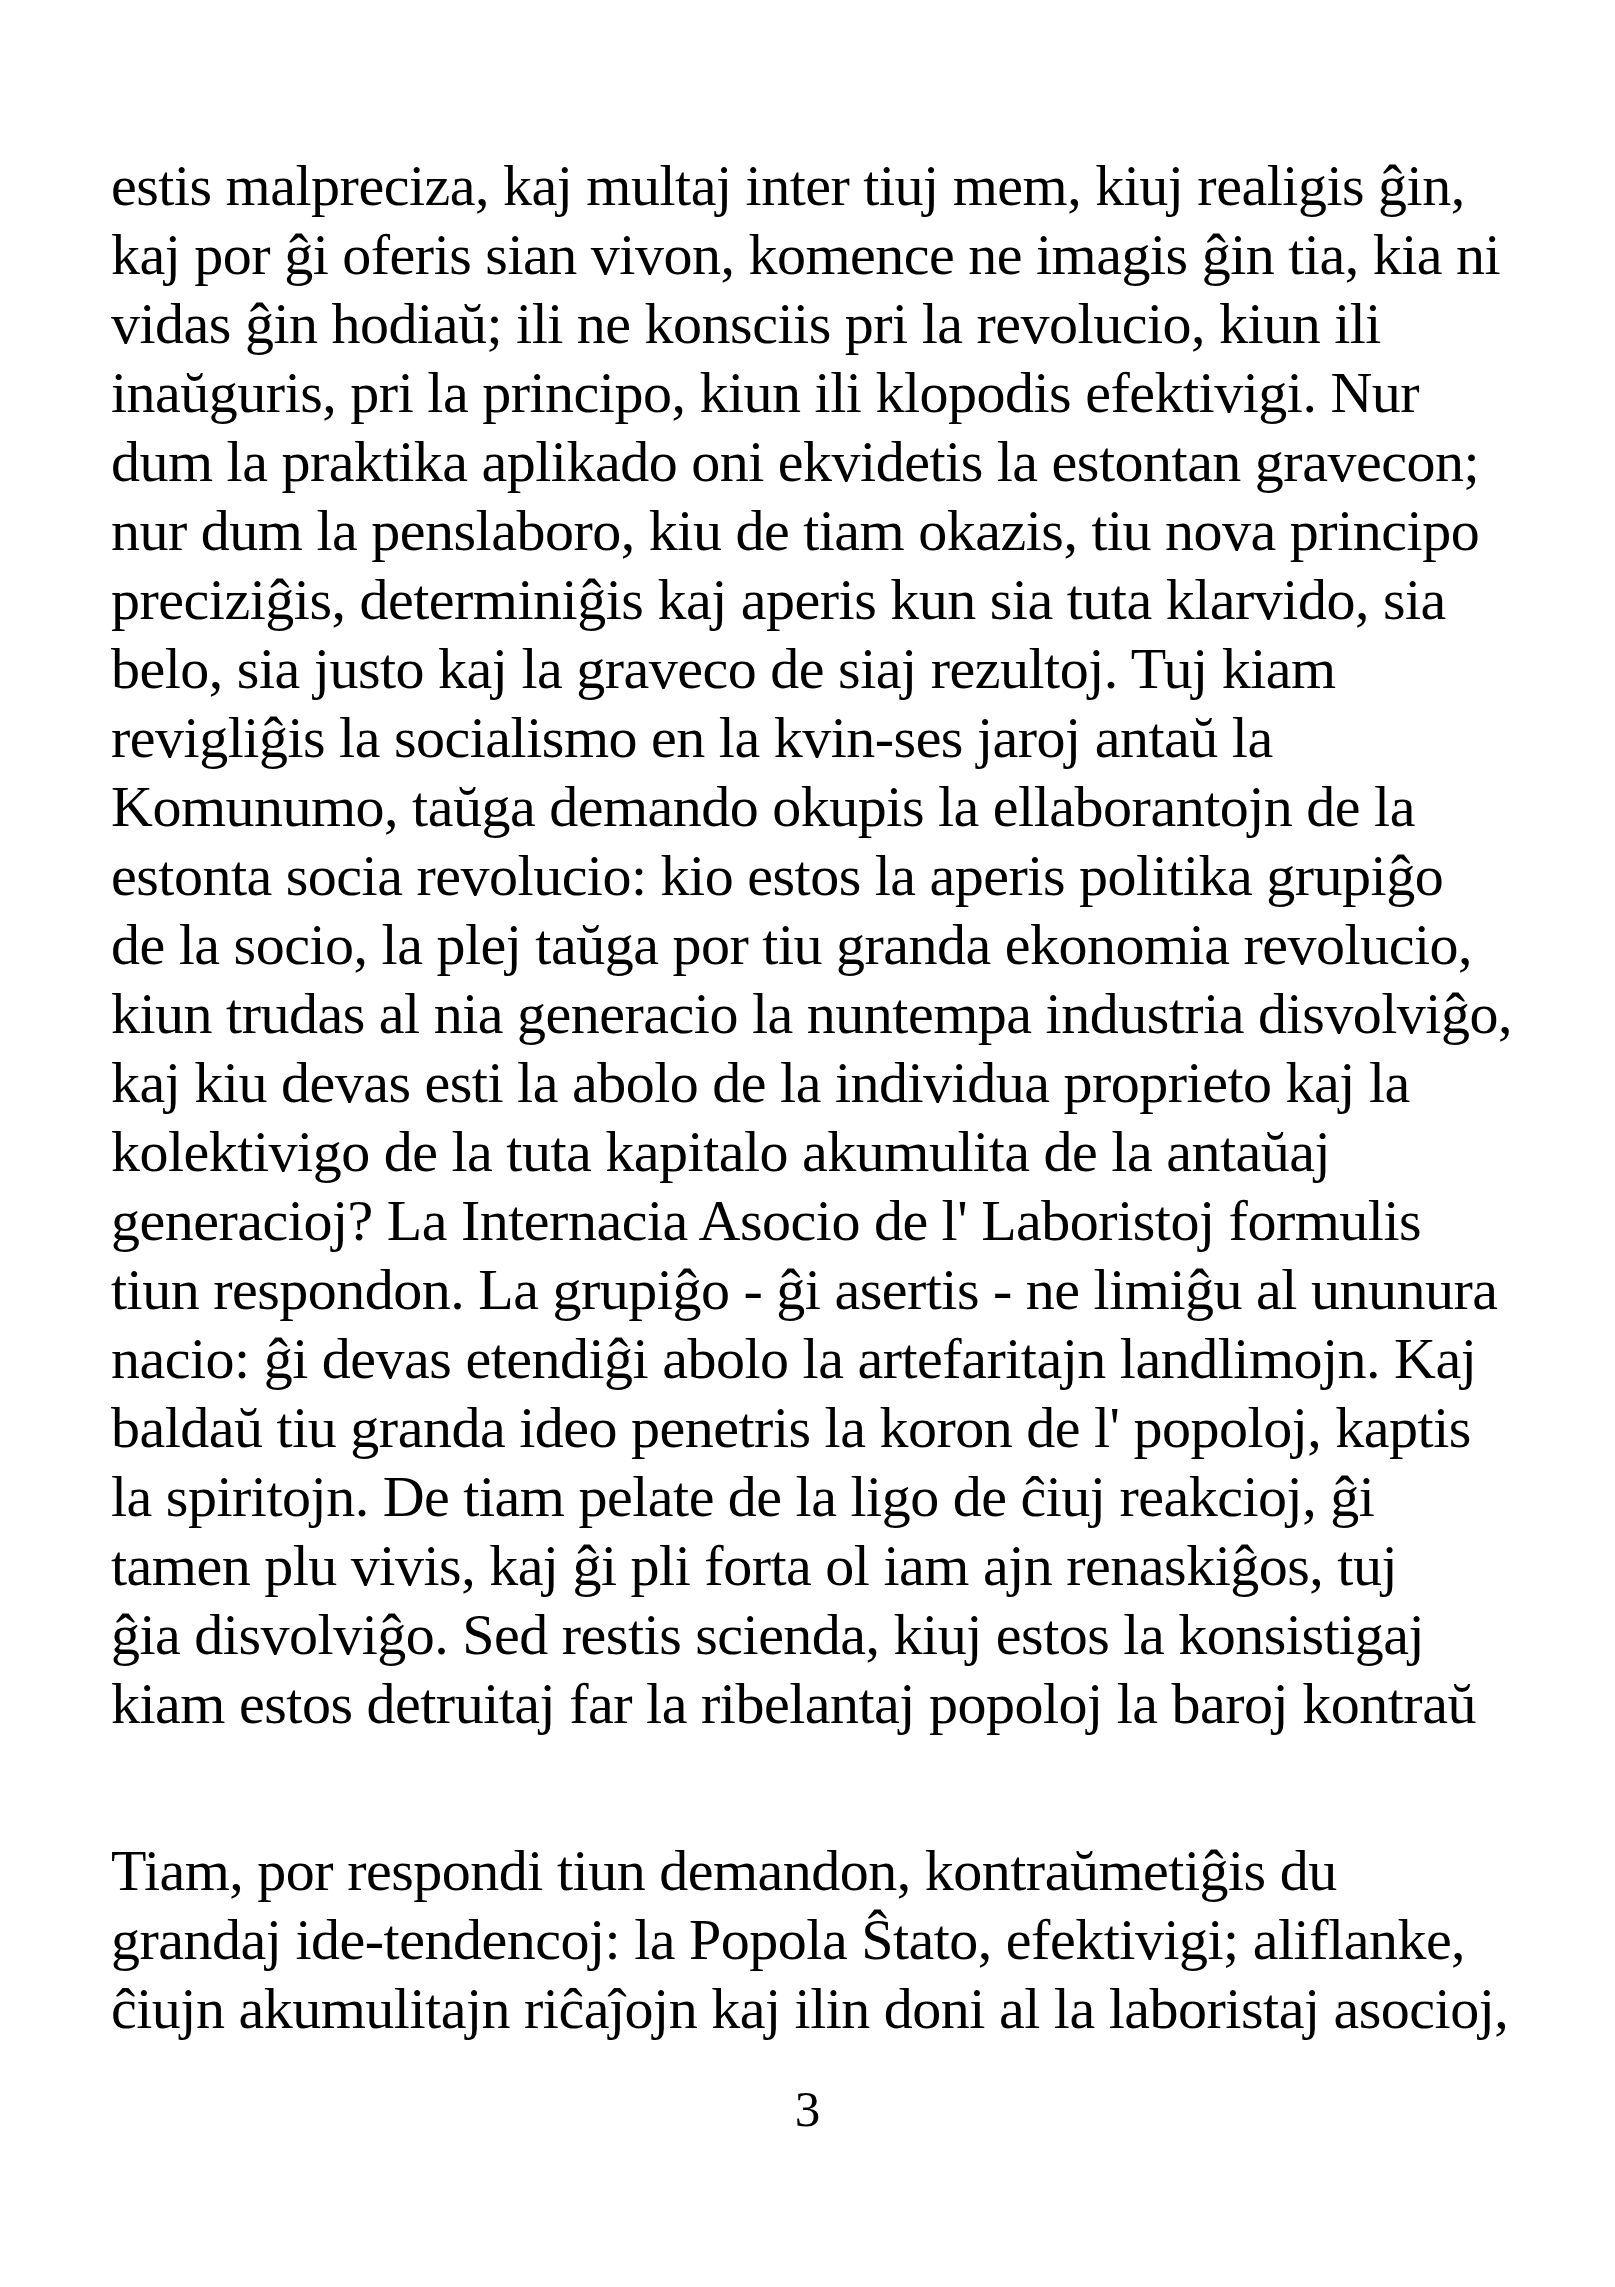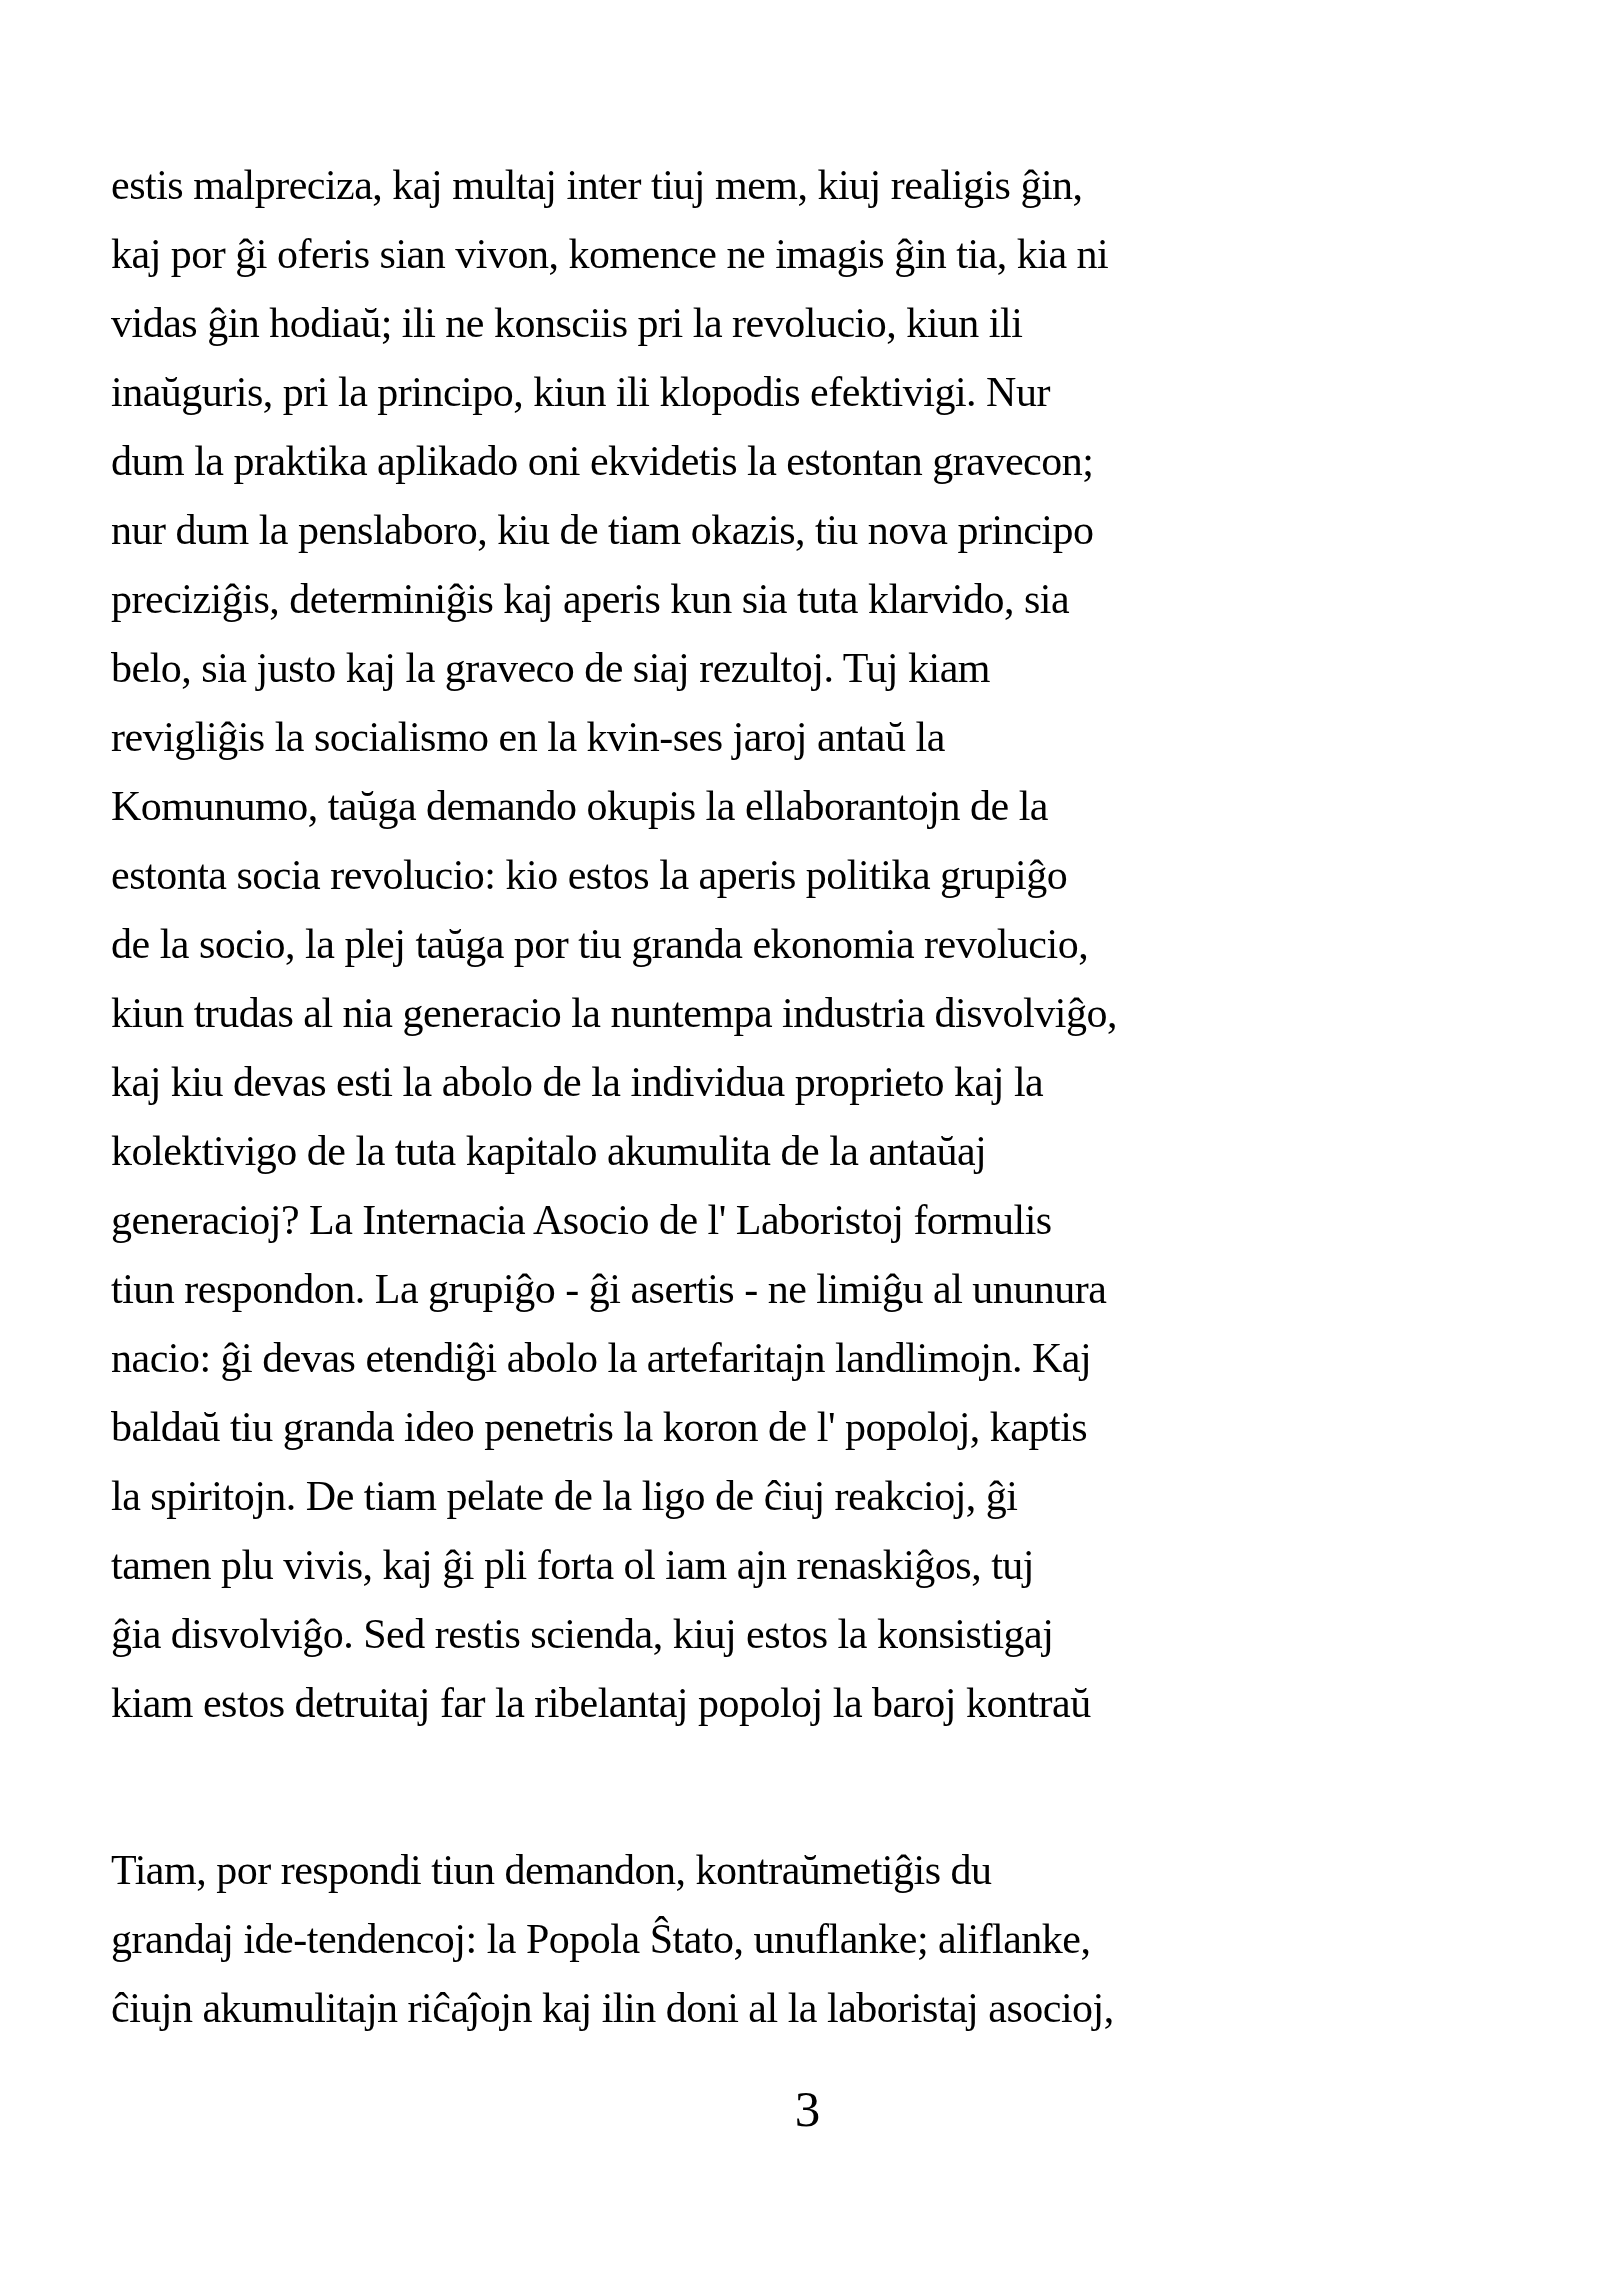--- a/index.html
+++ b/index.html
@@ -21,21 +21,21 @@
     padding: 151px 55px 0 111px;
     background: #ffffff;
   }
   .paragraph {
     margin: 0;
   }
   .paragraph + .paragraph {
     margin-top: 98px; 
   }
   .line {
-    font-size: 42px;
+    font-size: 58px;
     line-height: 69px;
     white-space: nowrap;
     letter-spacing: -0.5px;
   }
   .page-number {
     margin-top: 32px;
     font-size: 51px;
     line-height: 69px;
     text-align: center;
     
@@ -69,20 +69,20 @@
     <div class="line">nacio: ĝi devas etendiĝi abolo la artefaritajn landlimojn. Kaj</div>
     <div class="line">baldaŭ tiu granda ideo penetris la koron de l' popoloj, kaptis</div>
     <div class="line">la spiritojn. De tiam pelate de la ligo de ĉiuj reakcioj, ĝi</div>
     <div class="line">tamen plu vivis, kaj ĝi pli forta ol iam ajn renaskiĝos, tuj</div>
     <div class="line">ĝia disvolviĝo. Sed restis scienda, kiuj estos la konsistigaj</div>
     <div class="line">kiam estos detruitaj far la ribelantaj popoloj la baroj kontraŭ</div>
   </div>
 
   <div class="paragraph">
     <div class="line">Tiam, por respondi tiun demandon, kontraŭmetiĝis du</div>
-    <div class="line">grandaj ide-tendencoj: la Popola Ŝtato, unuflanke; aliflanke,</div>
+    <div class="line">grandaj ide-tendencoj: la Popola Ŝtato, efektivigi; aliflanke,</div>
     <div class="line">ĉiujn akumulitajn riĉaĵojn kaj ilin doni al la laboristaj asocioj,</div>
   </div>
 
   <div class="page-number">3</div>
 
 </div>
 
 
 </body></html>

